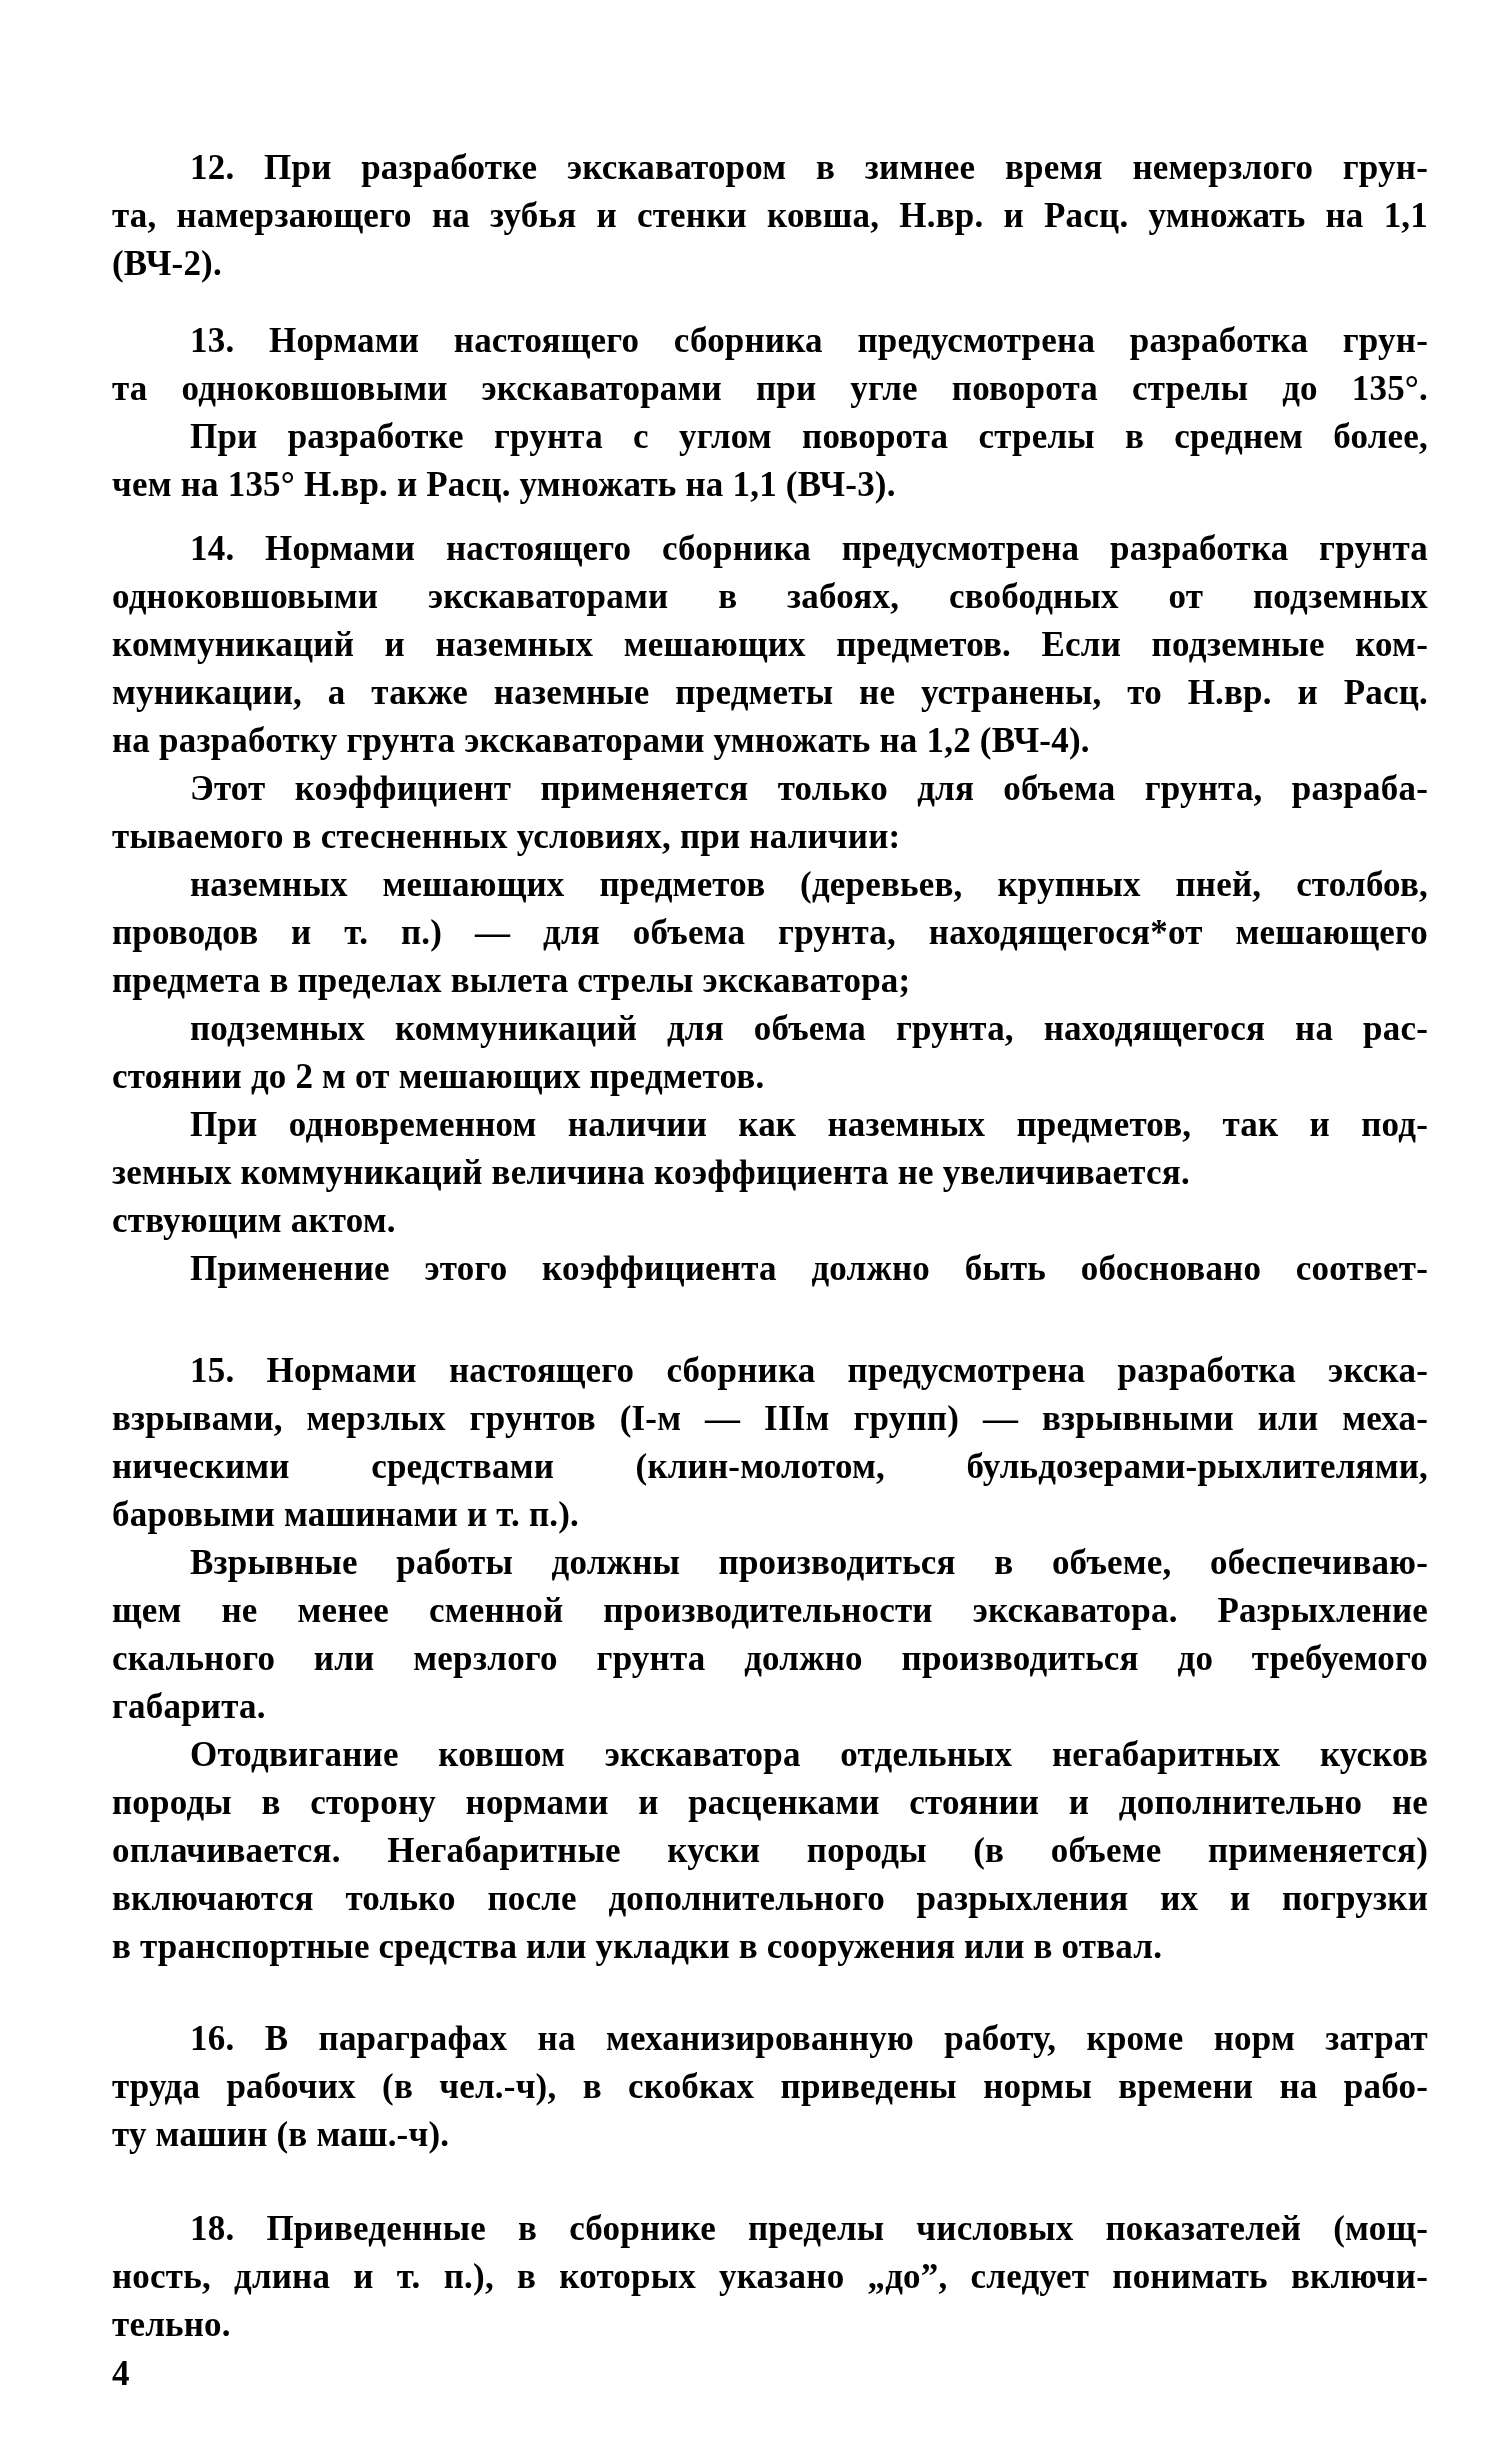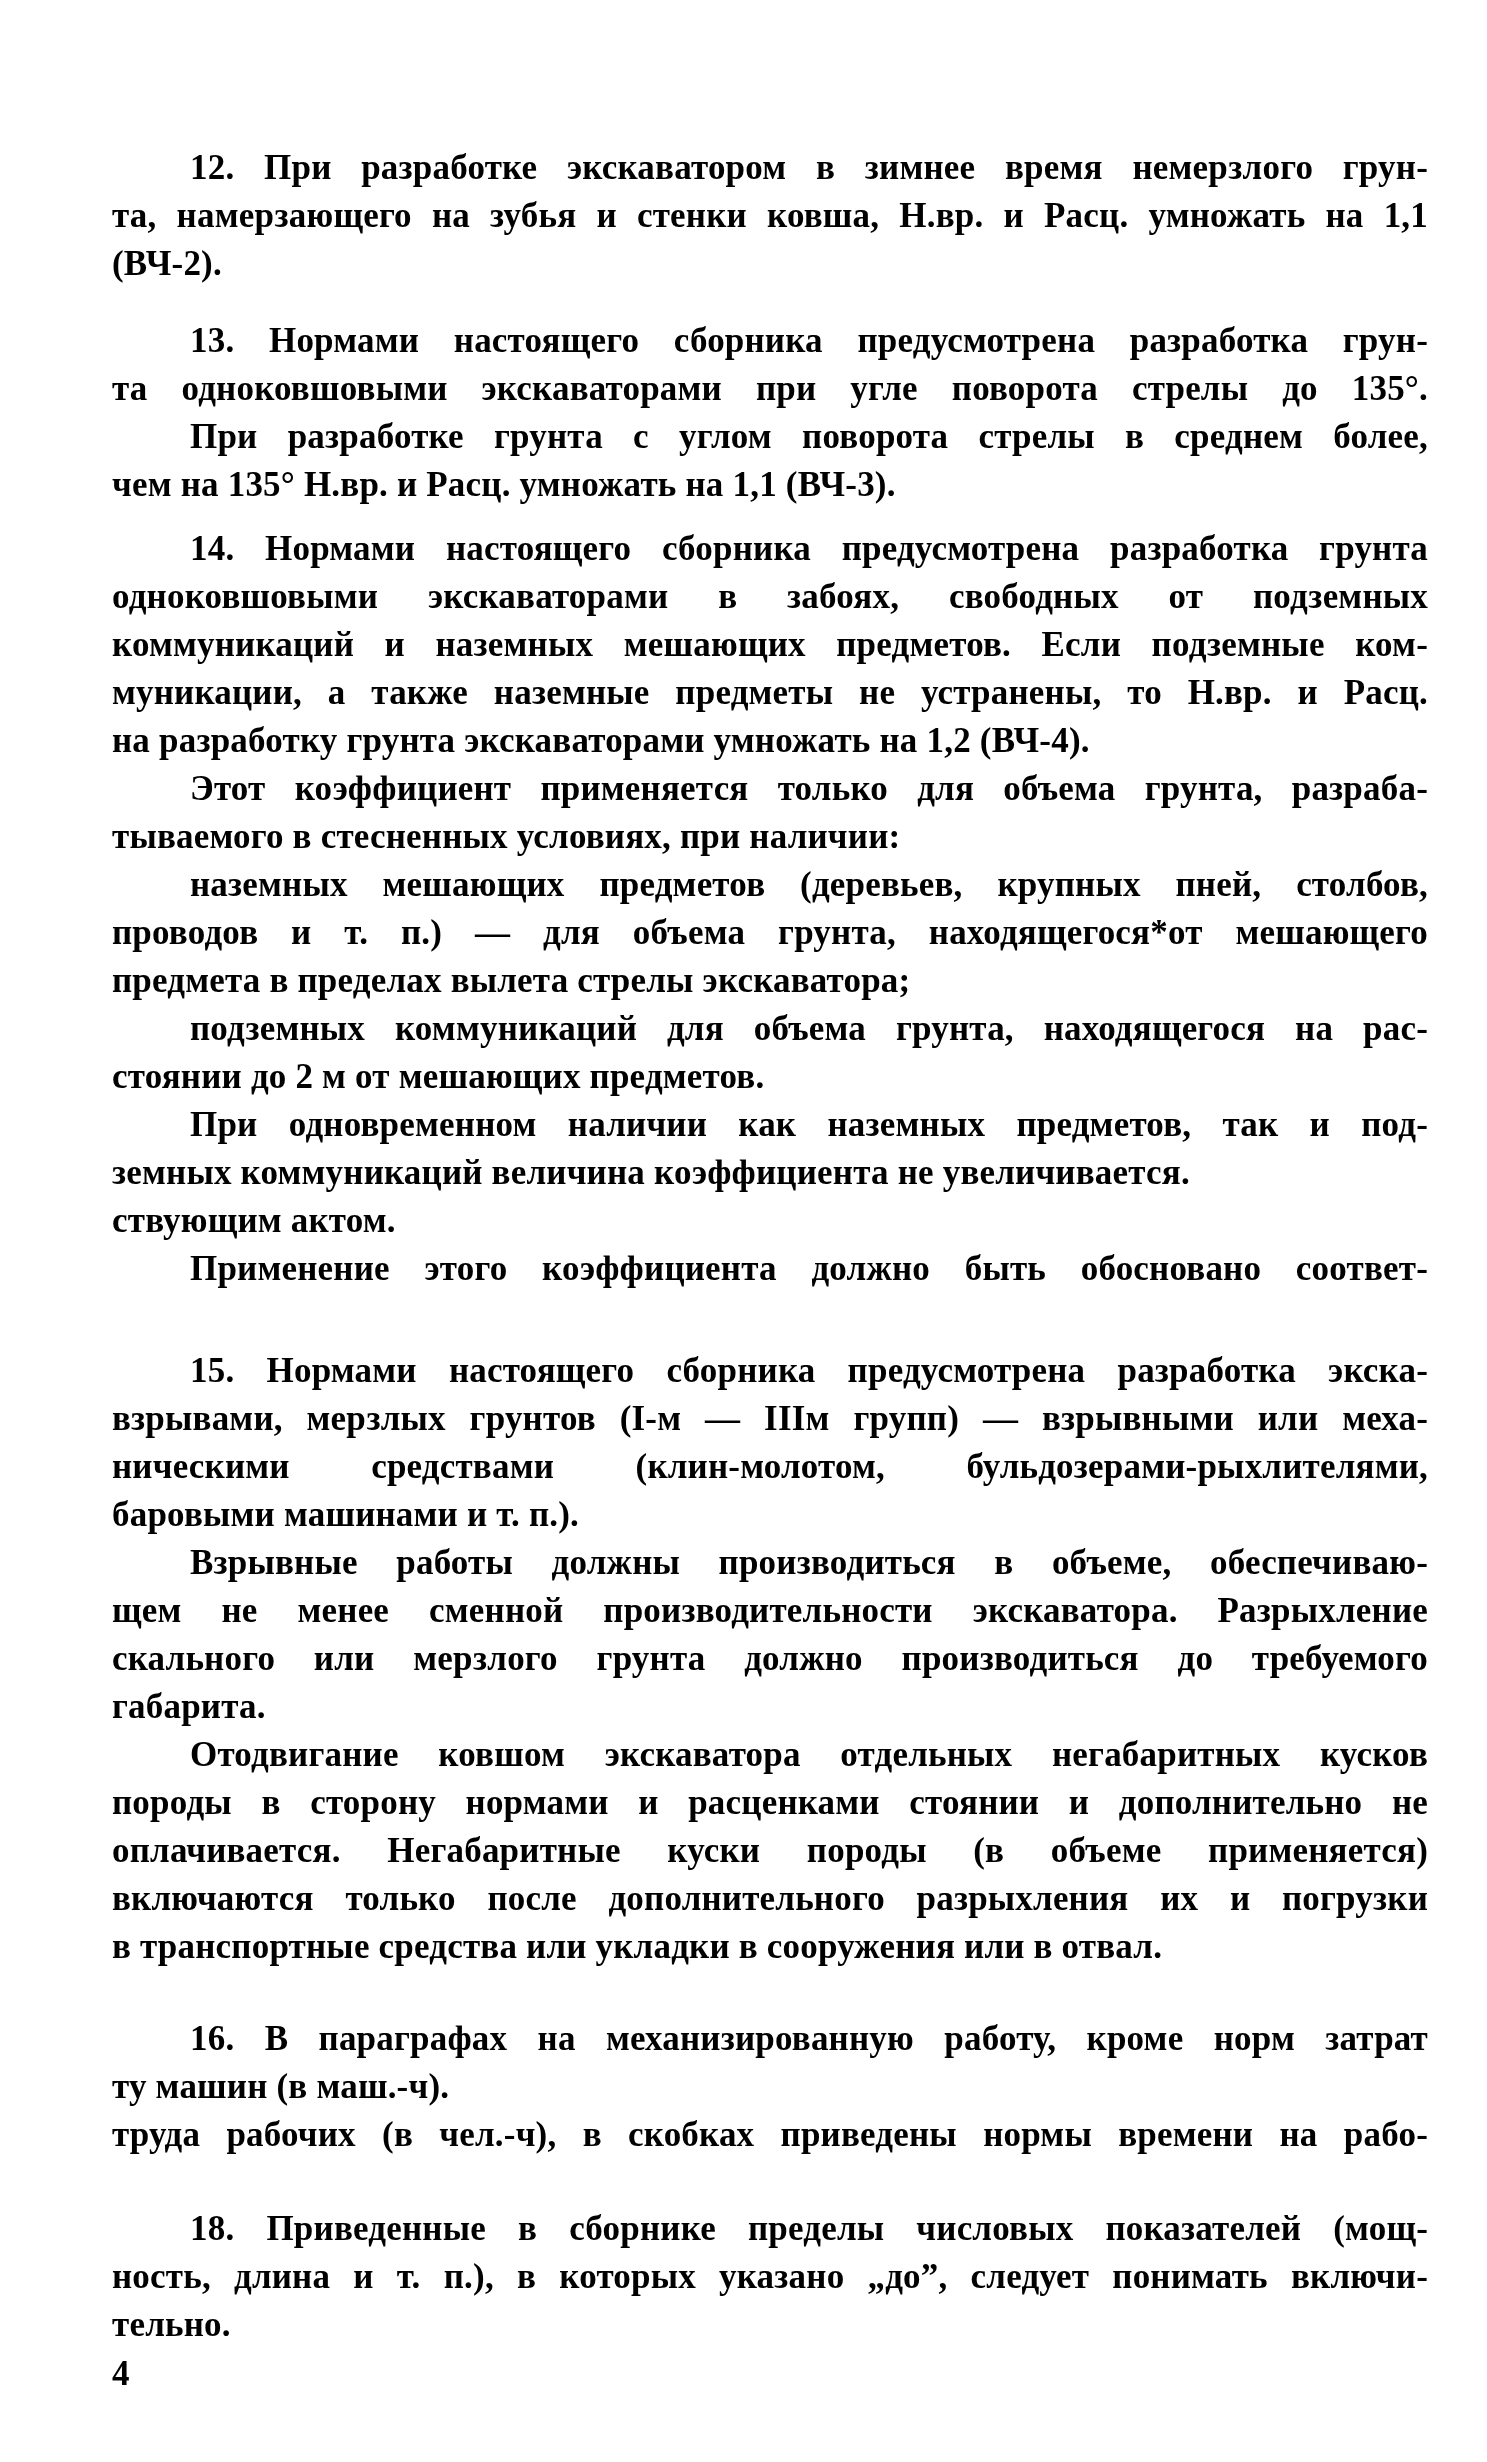--- a/index.html
+++ b/index.html
@@ -124,22 +124,22 @@
     <div class="blk">
       <div class="ln first">Отодвигание ковшом экскаватора отдельных негабаритных кусков</div>
       <div class="ln">породы в сторону нормами и расценками стоянии и дополнительно не</div>
       <div class="ln">оплачивается. Негабаритные куски породы (в объеме применяется)</div>
       <div class="ln">включаются только после дополнительного разрыхления их и погрузки</div>
       <div class="ln last">в транспортные средства или укладки в сооружения или в отвал.</div>
     </div>
 
     <div class="blk g44">
       <div class="ln first">16. В параграфах на механизированную работу, кроме норм затрат</div>
+      <div class="ln">труда рабочих (в чел.-ч), в скобках приведены нормы времени на рабо-</div>
       <div class="ln last">ту машин (в маш.-ч).</div>
-      <div class="ln">труда рабочих (в чел.-ч), в скобках приведены нормы времени на рабо-</div>
     </div>
 
     <div class="blk g46">
       <div class="ln first">18. Приведенные в сборнике пределы числовых показателей (мощ-</div>
       <div class="ln">ность, длина и т. п.), в которых указано „до”, следует понимать включи-</div>
       <div class="ln last">тельно.</div>
     </div>
 
     <div class="pageno">4</div>
 

